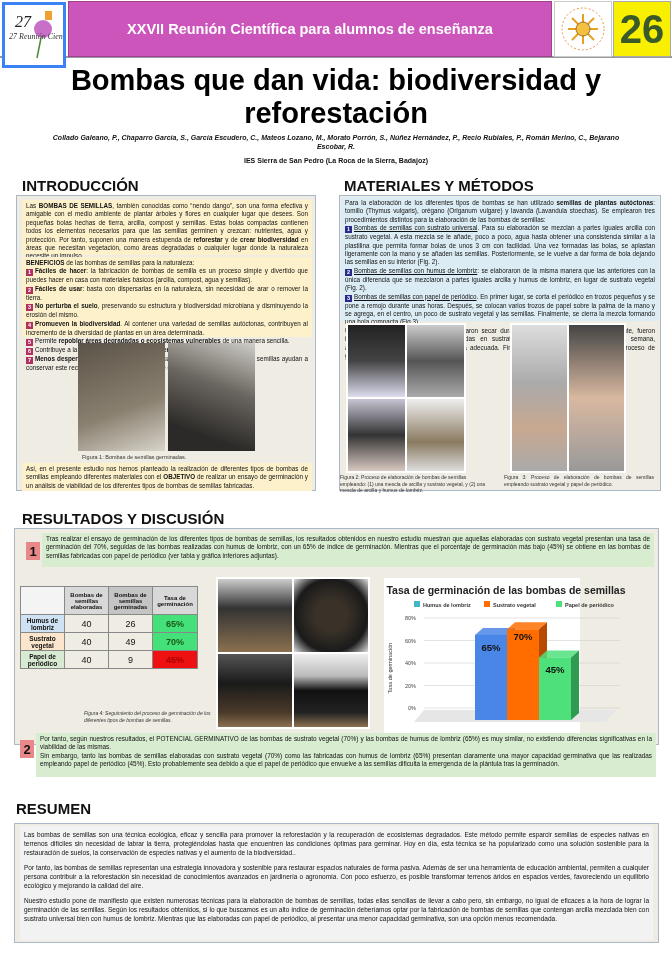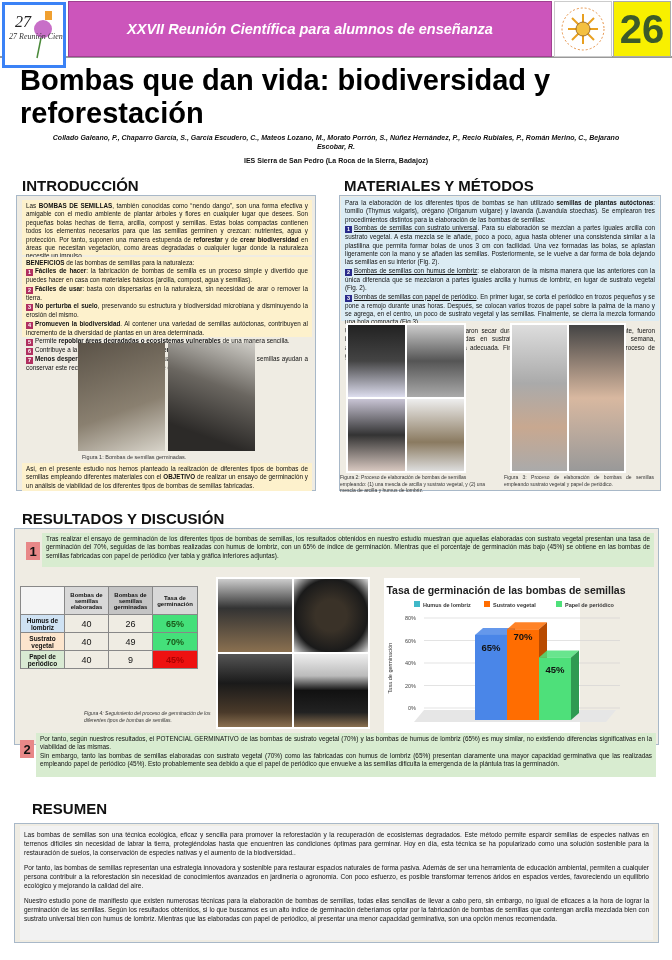--- a/index.html
+++ b/index.html
@@ -1,24 +1,24 @@
 <!DOCTYPE html>
 <html><head>
 <meta charset="utf-8">
 <style>
 *{box-sizing:border-box;margin:0;padding:0}
 body{width:672px;height:960px;background:#ffffff;font-family:"Liberation Sans",sans-serif;color:#111;position:relative;overflow:hidden}
 .abs{position:absolute}
 
 .hdr{left:0;top:0;width:672px;height:58px;border-bottom:2px solid #999;}
 .logo-l{left:2px;top:2px;width:64px;height:66px;background:#fff;border:3px solid #3b82f6;overflow:hidden}
-.banner{left:68px;top:1px;width:484px;height:56px;background:#cc55bb;color:#fff;display:flex;flex-direction:column;align-items:center;justify-content:center;font-style:italic;font-weight:bold;font-size:14.5px;line-height:16px;text-align:center;border:1px solid #a04090}
+.banner{left:68px;top:1px;width:484px;height:56px;background:#cc55bb;color:#fff;display:flex;flex-direction:column;align-items:center;justify-content:center;font-weight:bold;font-size:14.5px;line-height:16px;text-align:center;border:1px solid #a04090}
 .logo-r{left:554px;top:1px;width:58px;height:56px;background:#fff;border:1px solid #ccc;display:flex;align-items:center;justify-content:center}
 .num{left:613px;top:1px;width:58px;height:56px;background:#f8f000;border:1px solid #aaa;color:#3b5a2a;font-weight:bold;font-size:40px;display:flex;align-items:center;justify-content:center}
-.title{left:20px;top:64px;width:632px;text-align:left;font-weight:bold;font-size:29px;line-height:33px;color:#000}
+.title{left:20px;top:64px;width:632px;text-align:center;font-weight:bold;font-size:29px;line-height:33px;color:#000}
 .authors{left:40px;top:133px;width:592px;text-align:center;font-style:italic;font-weight:bold;font-size:7px;line-height:9px}
 .inst{left:40px;top:157px;width:592px;text-align:center;font-weight:bold;font-size:7px}
 h2{font-weight:bold;font-size:15px;color:#111}
 .box{border:1px solid #a8b8c8;background:#efece3}
 .txt{font-size:6.3px;line-height:8.4px;text-align:justify}
 .intro-box{left:16px;top:195px;width:300px;height:296px}
 .intro-p1{left:22px;top:200px;width:290px;height:55px;background:#fdf1cc;padding:2px 4px}
 .intro-p2{left:22px;top:257px;width:290px;height:80px;background:#fdf1cc;padding:2px 4px}
 .nb{display:inline-block;width:7px;height:7px;background:#b03060;color:#fff;font-size:5.5px;line-height:7px;text-align:center;font-weight:bold;margin-right:2px;vertical-align:-1px}
 .nb2{display:inline-block;width:7px;height:7px;background:#2a2a8a;color:#fff;font-size:5.5px;line-height:7px;text-align:center;font-weight:bold;margin-right:2px;vertical-align:-1px}
@@ -205,19 +205,19 @@
     <text x="8" y="90" transform="rotate(-90 8 90)" text-anchor="middle" font-family="Liberation Sans, sans-serif" font-size="5.5" fill="#333">Tasa de germinación</text>
   </svg>
 </div>
 
 <div class="abs numtag" style="left:20px;top:740px">2</div>
 <div class="abs greenp txt" style="left:36px;top:733px;width:620px;height:44px;font-size:6.4px">
   <div>Por tanto, según nuestros resultados, el POTENCIAL GERMINATIVO de las bombas de sustrato vegetal (70%) y las bombas de humus de lombriz (65%) es muy similar, no existiendo diferencias significativas en la viabilidad de las mismas.</div>
   <div>Sin embargo, tanto las bombas de semillas elaboradas con sustrato vegetal (70%) como las fabricadas con humus de lombriz (65%) presentan claramente una mayor capacidad germinativa que las realizadas empleando papel de periódico (45%). Esto probablemente sea debido a que el papel de periódico que envuelve a las semillas dificulta la emergencia de la plántula tras la germinación.</div>
 </div>
 
-<h2 class="abs" style="left:32px;top:800px">RESUMEN</h2>
+<h2 class="abs" style="left:16px;top:800px">RESUMEN</h2>
 <div class="abs box resum-box"></div>
 <div class="abs resum-in txt" style="font-size:6.5px;line-height:9px">
   <p>Las bombas de semillas son una técnica ecológica, eficaz y sencilla para promover la reforestación y la recuperación de ecosistemas degradados. Este método permite esparcir semillas de especies nativas en terrenos difíciles sin necesidad de labrar la tierra, protegiéndolas hasta que encuentren las condiciones óptimas para germinar. Hoy en día, esta técnica se ha popularizado como una solución sostenible para la restauración de suelos, la conservación de especies nativas y el aumento de la biodiversidad..</p>
   <p>Por tanto, las bombas de semillas representan una estrategia innovadora y sostenible para restaurar espacios naturales de forma pasiva. Además de ser una herramienta de educación ambiental, permiten a cualquier persona contribuir a la reforestación sin necesidad de conocimientos avanzados en jardinería o agronomía. Con poco esfuerzo, es posible transformar terrenos áridos en espacios verdes, favoreciendo un equilibrio ecológico y mejorando la calidad del aire.</p>
   <p>Nuestro estudio pone de manifiesto que existen numerosas técnicas para la elaboración de bombas de semillas, todas ellas sencillas de llevar a cabo pero, sin embargo, no igual de eficaces a la hora de lograr la germinación de las semillas. Según los resultados obtenidos, si lo que buscamos es un alto índice de germinación deberíamos optar por la fabricación de bombas de semillas que contengan arcilla mezclada bien con sustrato universal bien con humus de lombriz. Mientras que las elaboradas con papel de periódico, al presentar una menor capacidad germinativa, son una opción menos recomendada.</p>
 </div>
 
 </body></html>

